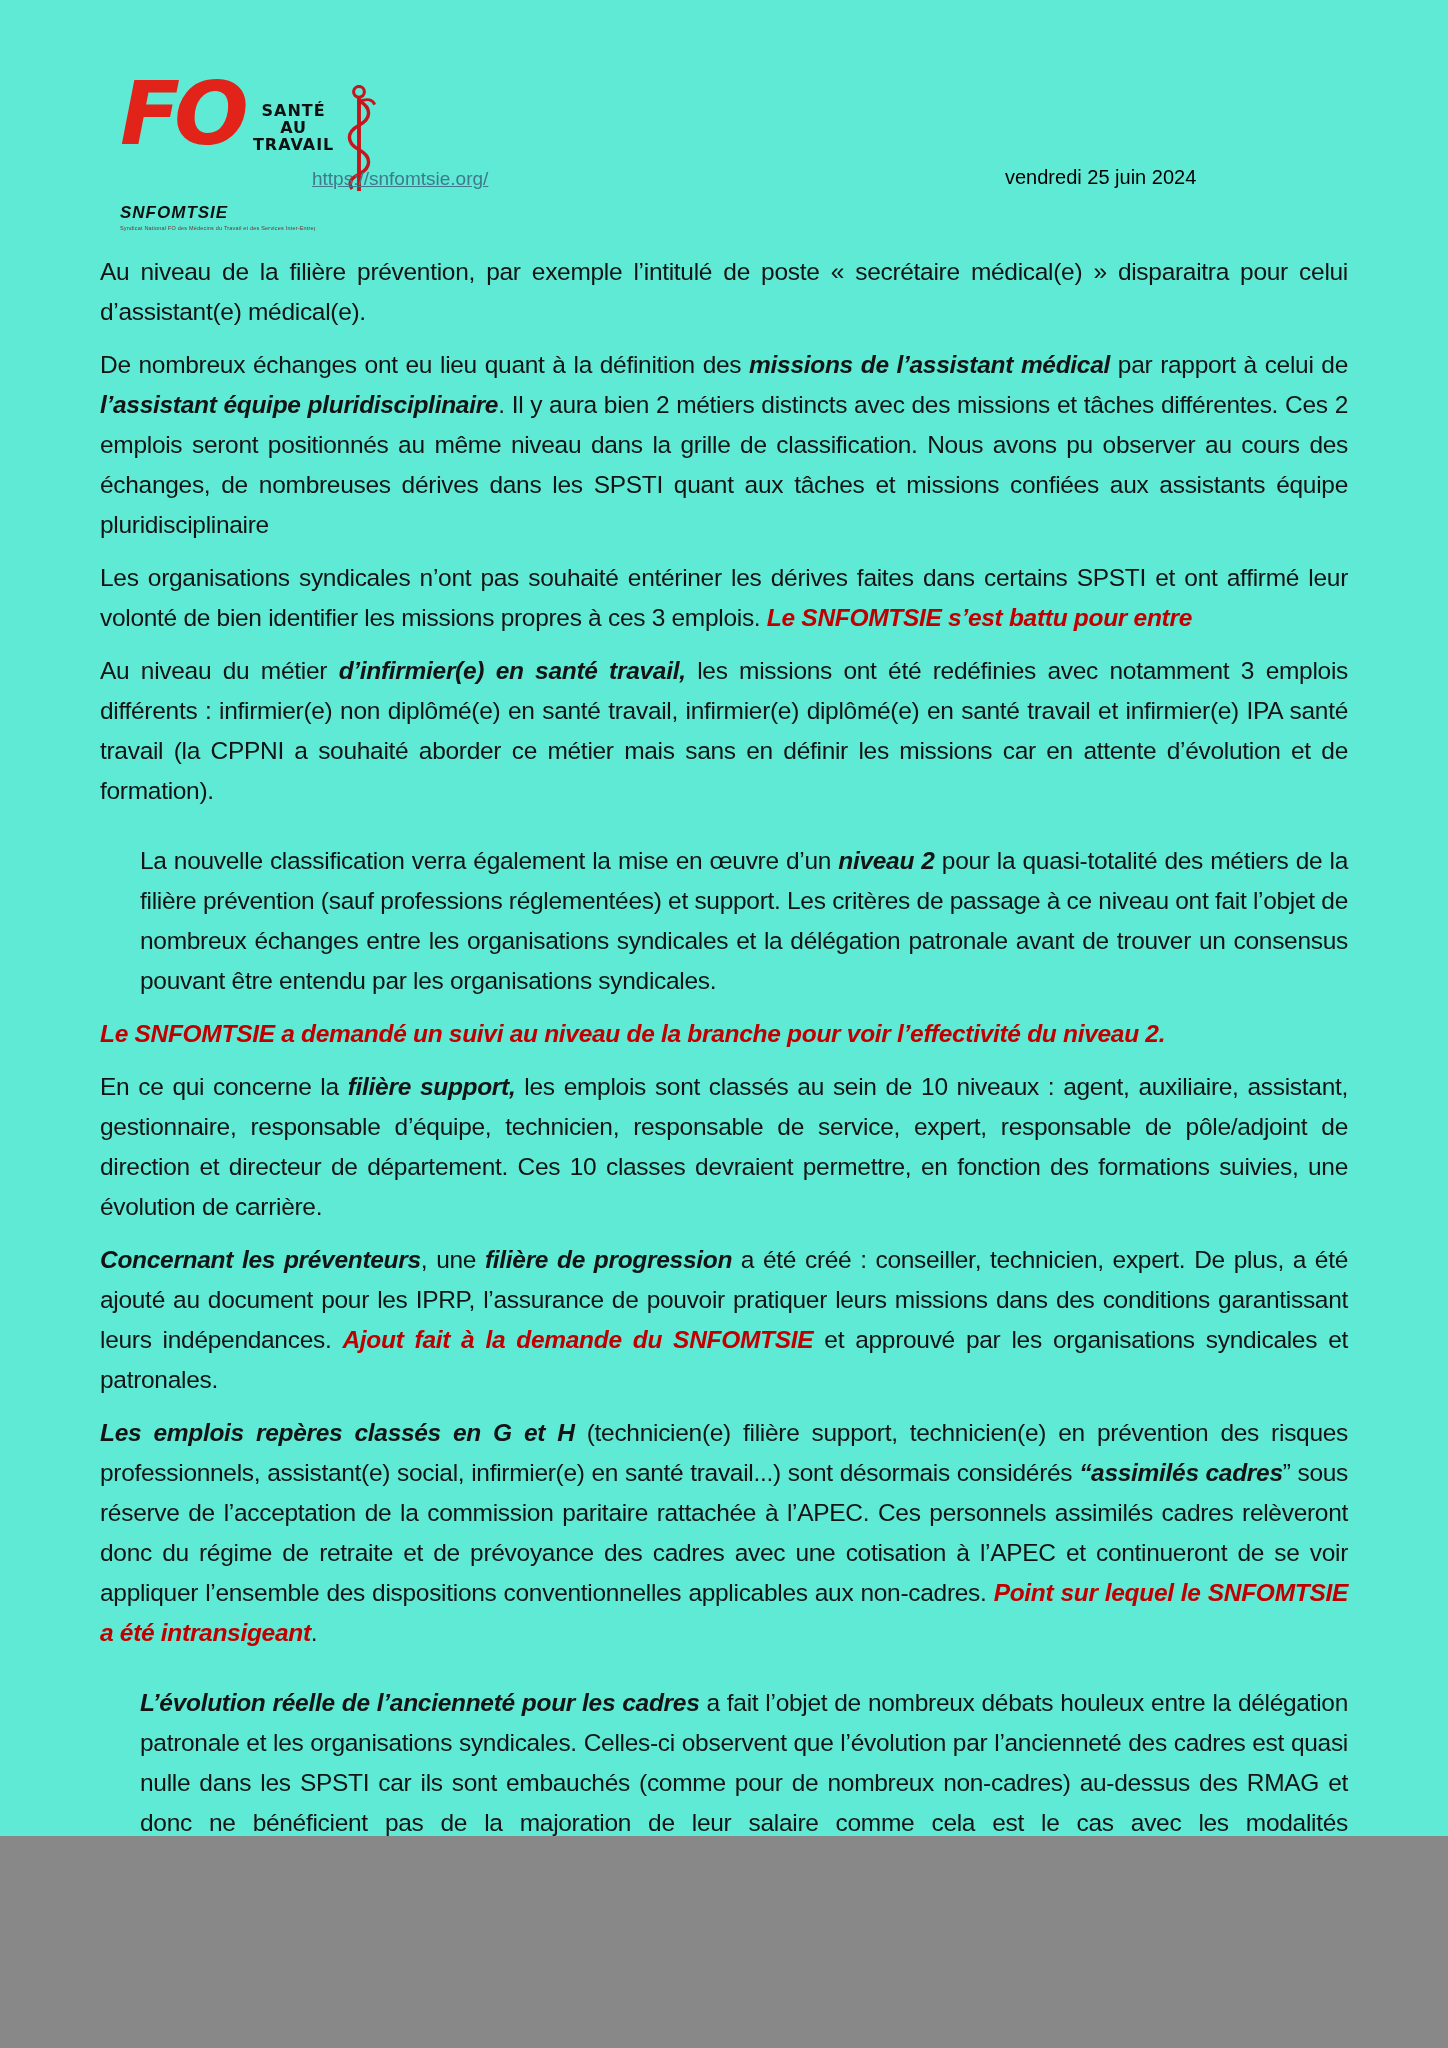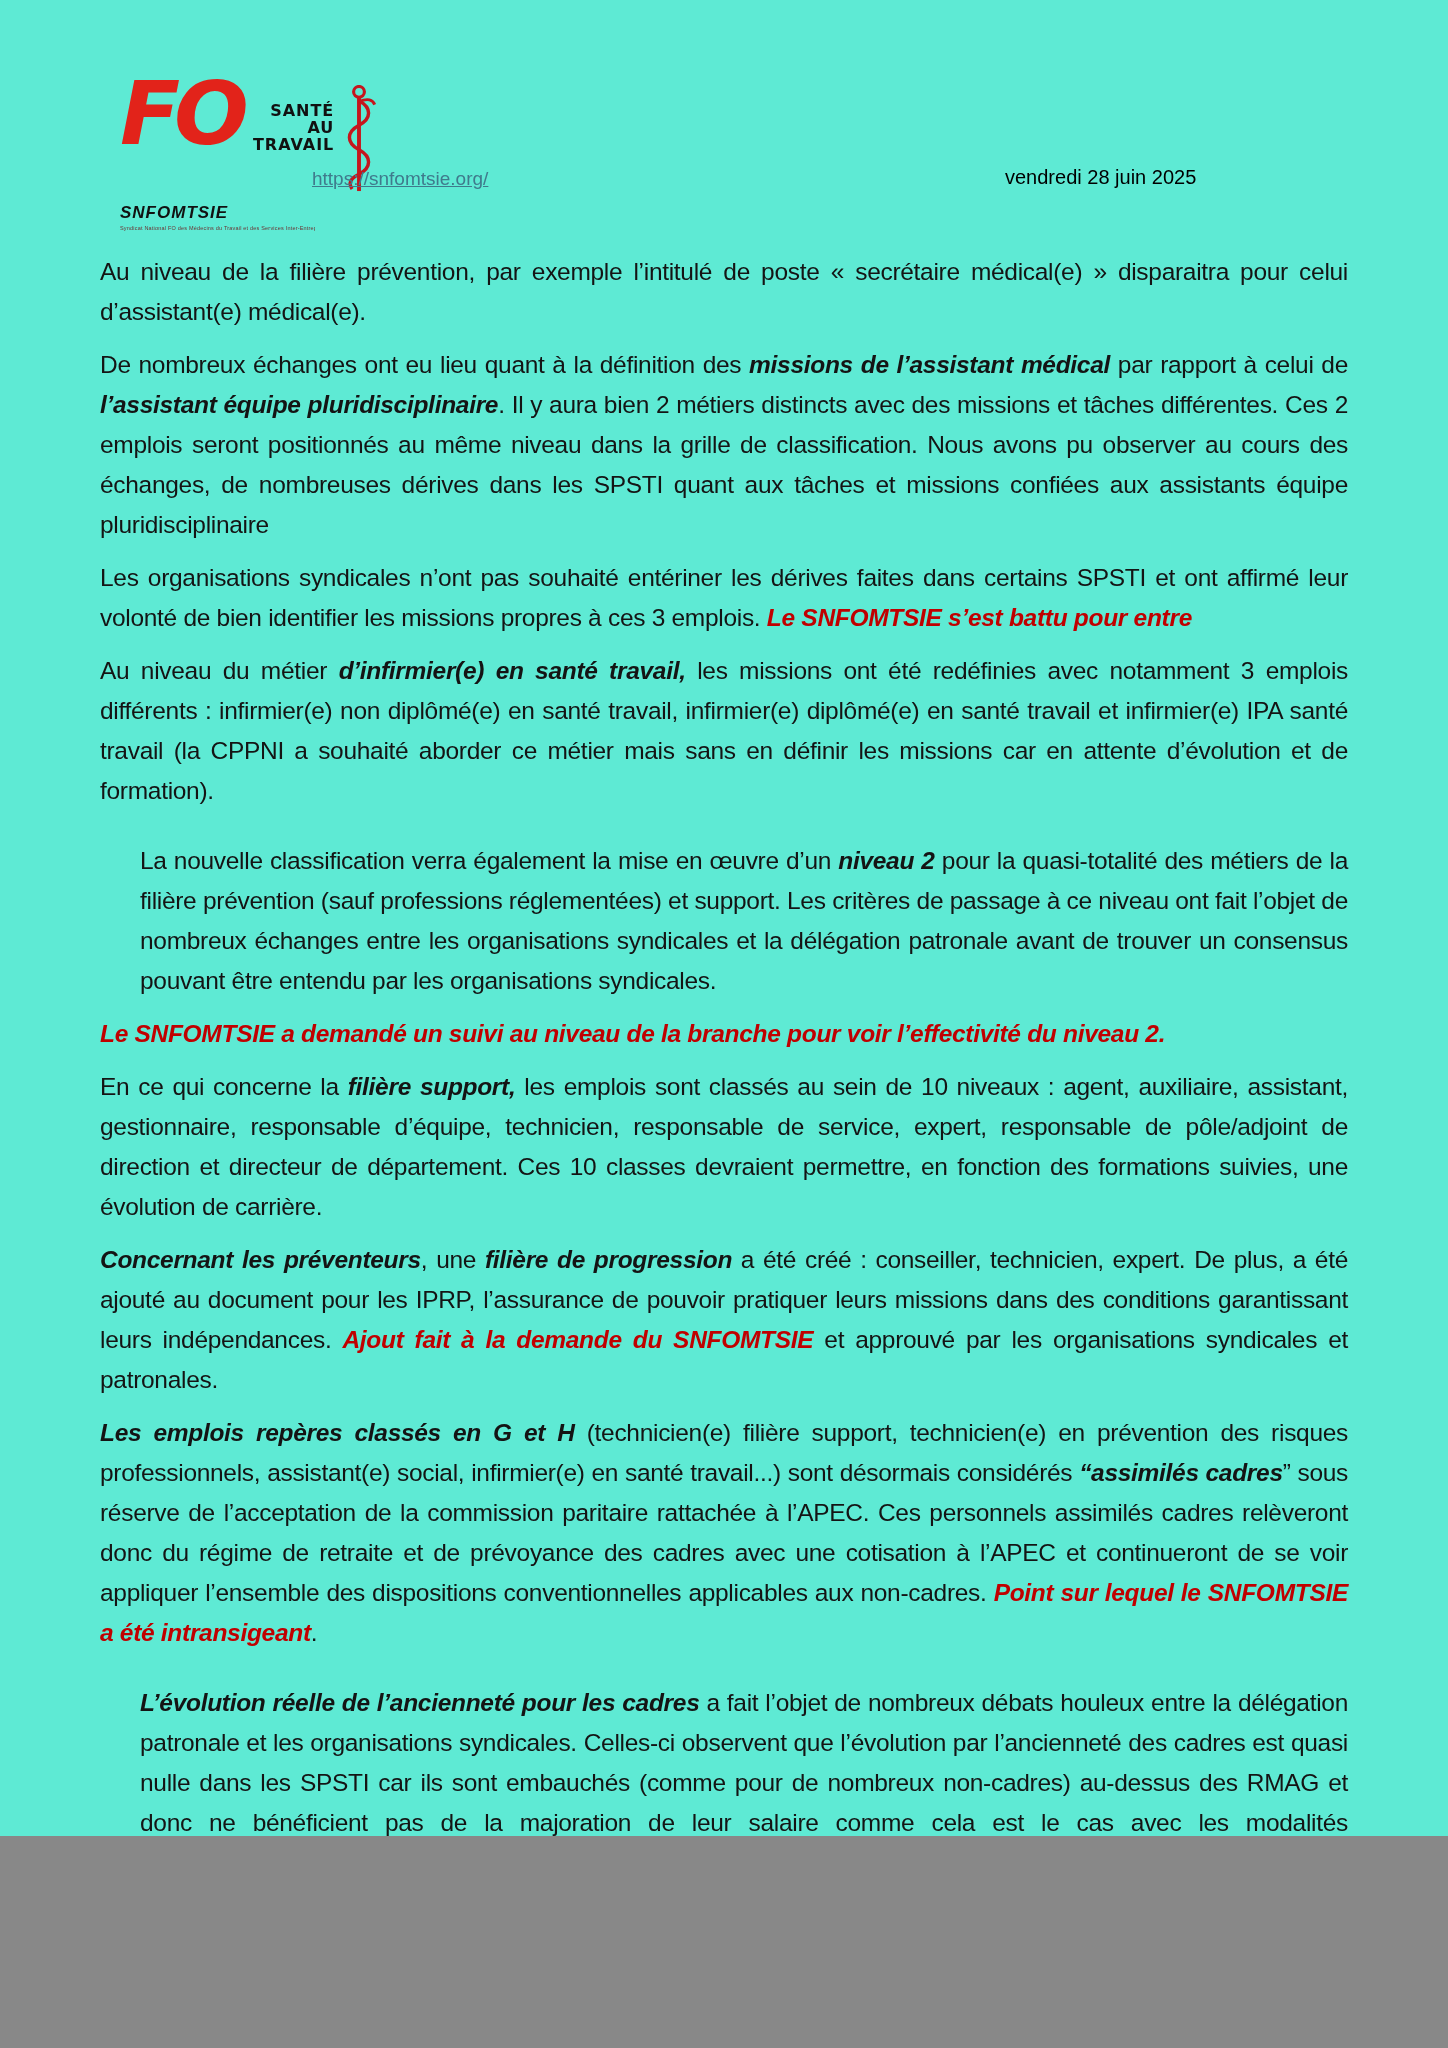--- a/index.html
+++ b/index.html
@@ -21,21 +21,21 @@
     font-family:"DejaVu Sans", sans-serif;
     font-style:italic;font-weight:bold;
     font-size:88px;line-height:84px;
     letter-spacing:-6px;
     color:var(--fo-red,#e2231a);
   }
   .logo-sub{
     margin:30px 0 0 10px;
     font-family:"DejaVu Sans", sans-serif;
     font-weight:bold;font-size:16px;line-height:17px;
-    letter-spacing:1px;text-align:right;color:#111;
+    letter-spacing:1px;text-align:center;color:#111;
   }
   .caduceus{margin:13px 0 0 6px;}
   .org-acronym{
     font-style:italic;font-weight:bold;
     font-size:17px;letter-spacing:1px;color:#111;
     margin-top:10px;
   }
   .org-tagline{
     font-size:5.5px;color:#6b3333;letter-spacing:.2px;
     white-space:nowrap;max-width:195px;overflow:hidden;
@@ -88,21 +88,21 @@
           <line x1="18" y1="13" x2="18" y2="108" stroke="#c5161d" stroke-width="4"></line>
           <path d="M18 17 C 27 13, 32 15, 34 20" fill="none" stroke="#c5161d" stroke-width="3"></path>
           <path d="M18 16 C 31 23, 31 34, 18 41 C 5 48, 5 59, 18 66 C 31 73, 31 84, 18 91 C 9 95, 7 100, 11 106" fill="none" stroke="#c5161d" stroke-width="3.5"></path>
         </svg>
       </div>
       <div class="org-acronym">SNFOMTSIE</div>
       <div class="org-tagline">Syndicat National FO des Médecins du Travail et des Services Inter-Entreprises</div>
     </div>
 
     <a class="site-link">https://snfomtsie.org/</a>
-    <span class="doc-date">vendredi 28 juin 2025</span>
+    <span class="doc-date">vendredi 25 juin 2024</span>
   </header>
 
   <main class="content">
     <div id="paragraphs">
         <p><span class="r-normal">Au niveau de la filière prévention, par exemple l’intitulé de poste « secrétaire médical(e) » disparaitra pour celui d’assistant(e) médical(e).</span></p>
         <p><span class="r-normal">De nombreux échanges ont eu lieu quant à la définition des </span><span class="r-bi">missions de l’assistant médical</span><span class="r-normal"> par rapport à celui de </span><span class="r-bi">l’assistant équipe pluridisciplinaire</span><span class="r-normal">. Il y aura bien 2 métiers distincts avec des missions et tâches différentes. Ces 2 emplois seront positionnés au même niveau dans la grille de classification. Nous avons pu observer au cours des échanges, de nombreuses dérives dans les SPSTI quant aux tâches et missions confiées aux assistants équipe pluridisciplinaire</span></p>
         <p><span class="r-normal">Les organisations syndicales n’ont pas souhaité entériner les dérives faites dans certains SPSTI et ont affirmé leur volonté de bien identifier les missions propres à ces 3 emplois. </span><span class="r-red">Le SNFOMTSIE s’est battu pour entre</span></p>
         <p><span class="r-normal">Au niveau du métier </span><span class="r-bi">d’infirmier(e) en santé travail,</span><span class="r-normal"> les missions ont été redéfinies avec notamment 3 emplois différents : infirmier(e) non diplômé(e) en santé travail, infirmier(e) diplômé(e) en santé travail et infirmier(e) IPA santé travail (la CPPNI a souhaité aborder ce métier mais sans en définir les missions car en attente d’évolution et de formation).</span></p>
         <p class="gap-before"><span class="r-normal">La nouvelle classification verra également la mise en œuvre d’un </span><span class="r-bi">niveau 2</span><span class="r-normal"> pour la quasi-totalité des métiers de la filière prévention (sauf professions réglementées) et support. Les critères de passage à ce niveau ont fait l’objet de nombreux échanges entre les organisations syndicales et la délégation patronale avant de trouver un consensus pouvant être entendu par les organisations syndicales.</span></p>
         <p><span class="r-red">Le SNFOMTSIE a demandé un suivi au niveau de la branche pour voir l’effectivité du niveau 2.</span></p>

